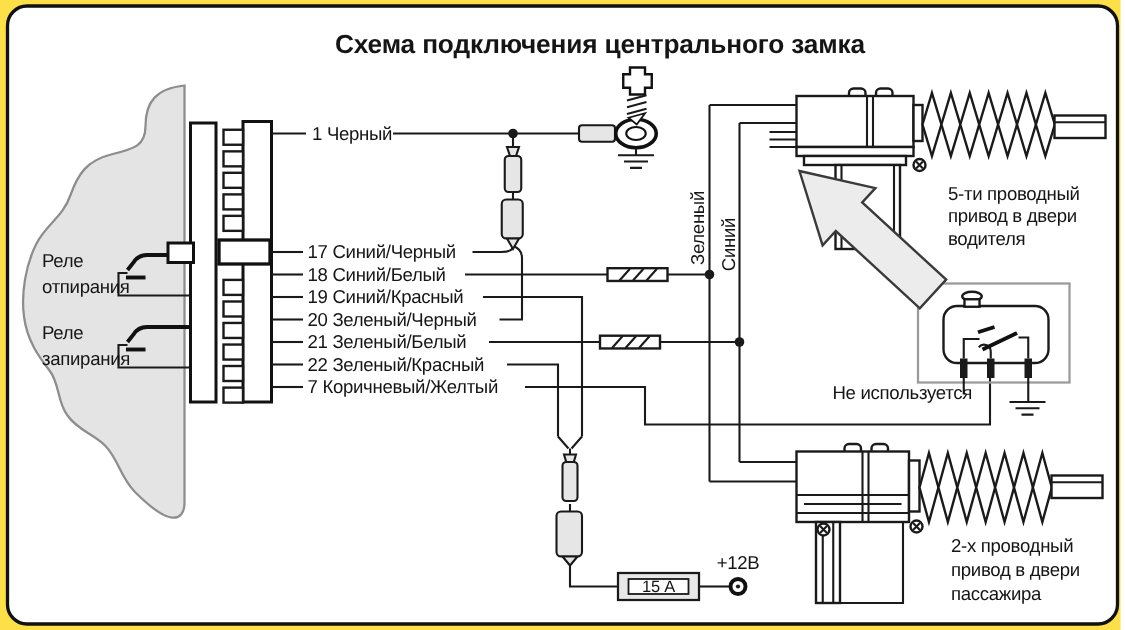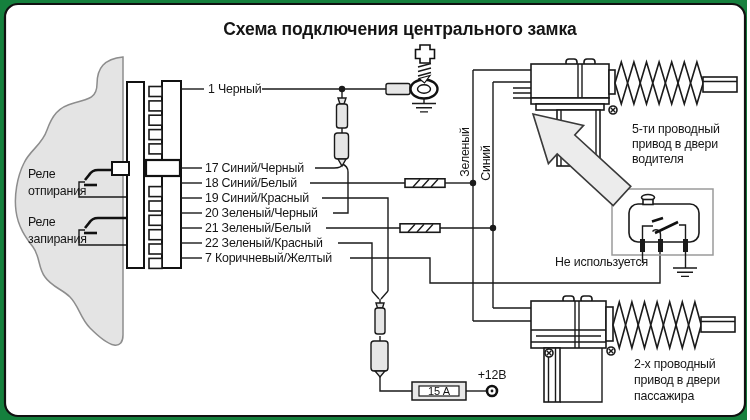--- a/index.html
+++ b/index.html
@@ -1,16 +1,16 @@
 <!DOCTYPE html>
 <html><head>
 <meta charset="utf-8">
 <style>
   html,body{margin:0;padding:0;background:#ffffff;}
-  .stage{position:relative;width:747px;height:420px;background:#15803d;overflow:hidden;
+  .stage{position:relative;width:747px;height:420px;background:#fde047;overflow:hidden;
          font-family:"Liberation Sans",sans-serif;}
   svg{position:absolute;left:0;top:0;}
   text{font-family:"Liberation Sans",sans-serif;fill:#151515;letter-spacing:-0.2px;}
   .lbl{font-size:12.4px;}
   .ttl{font-size:17.5px;font-weight:bold;letter-spacing:-0.1px;}
   .sm{font-size:11px;}
   .ln{stroke:#1a1a1a;stroke-width:1.4;fill:none;}
   .thick{stroke:#111;stroke-width:2.6;fill:none;}
   .wht{fill:#ffffff;stroke:#1a1a1a;stroke-width:1.6;}
   .gry{fill:#e6e6e6;stroke:#1a1a1a;stroke-width:1.4;}

